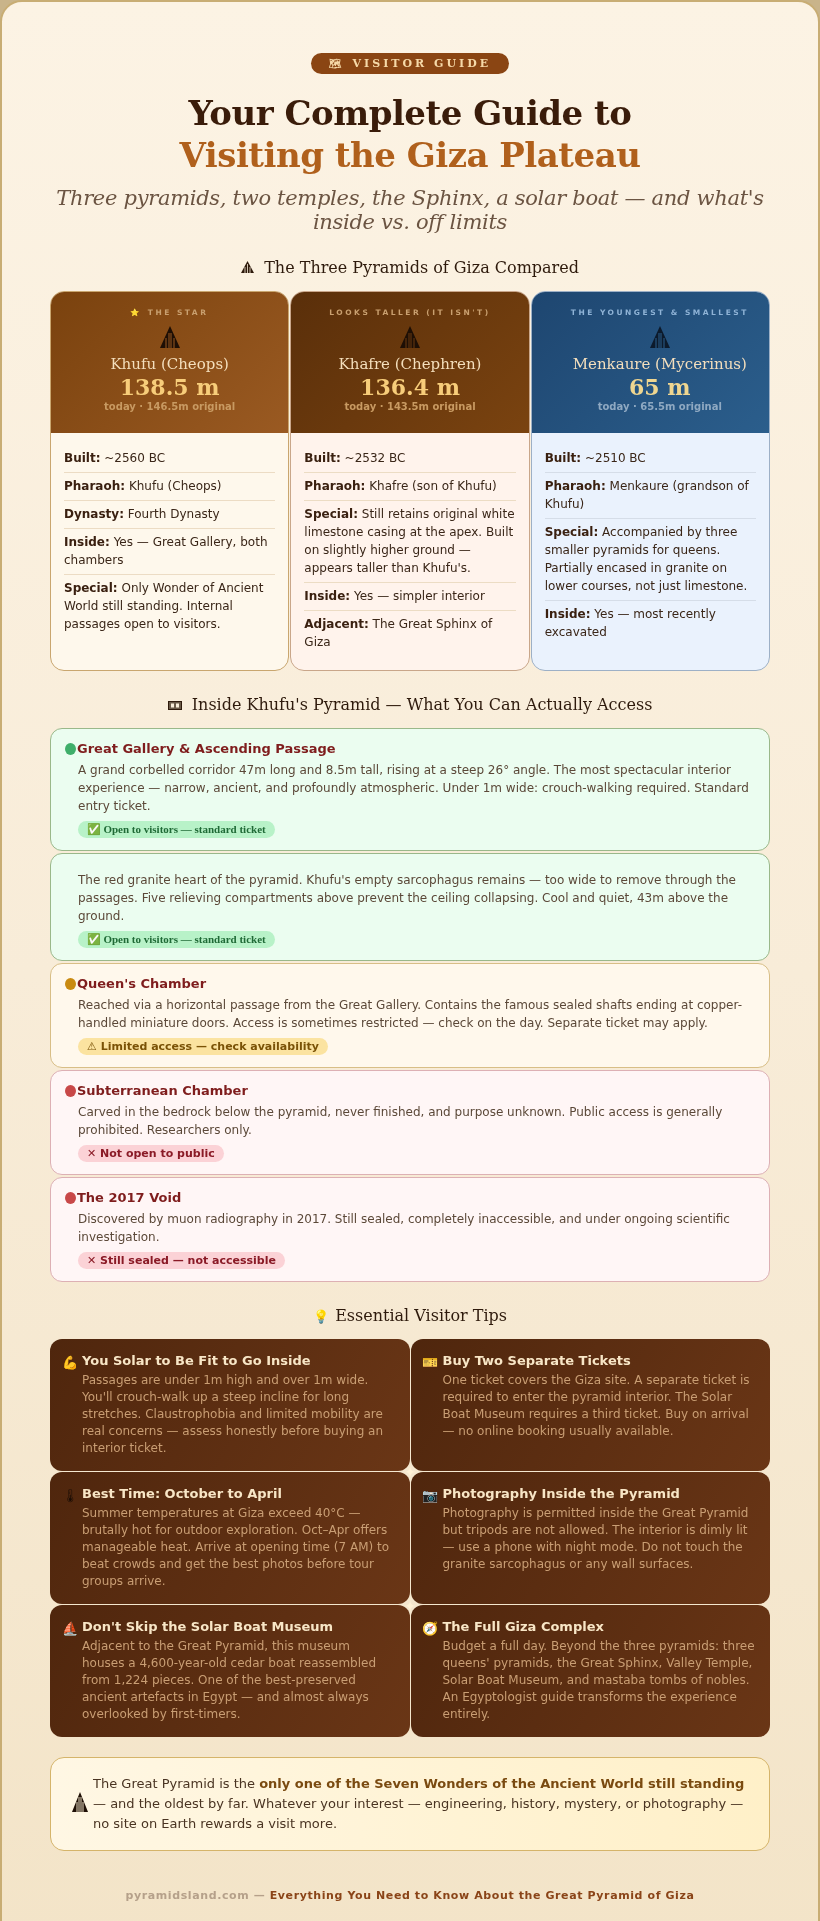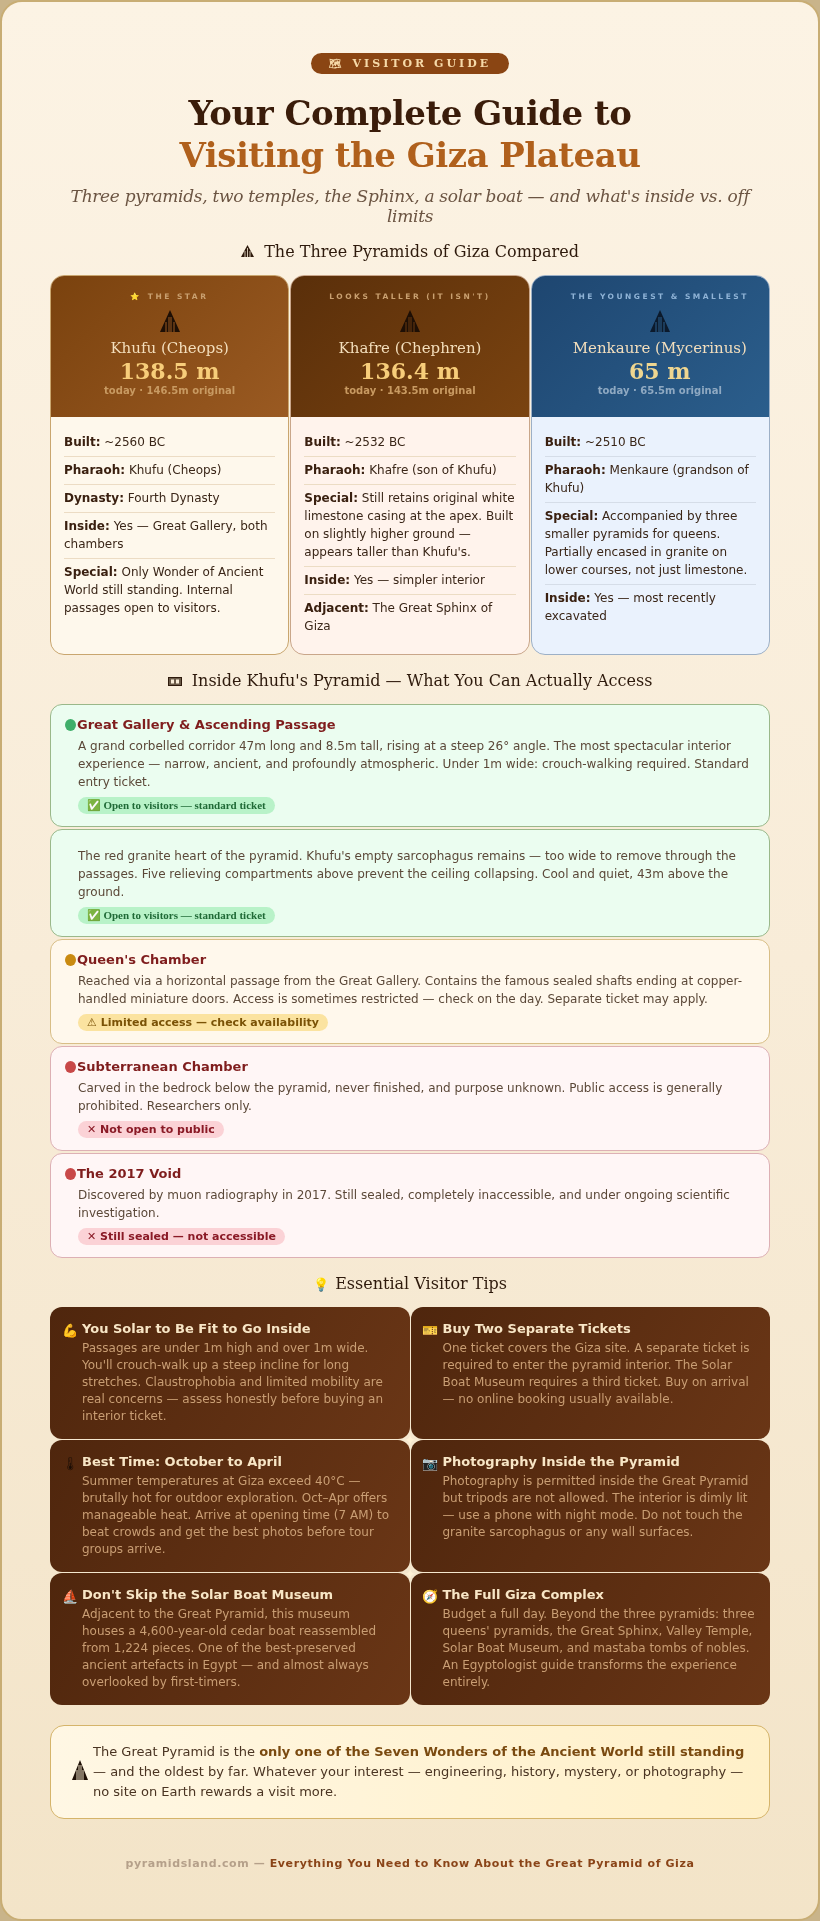--- a/index.html
+++ b/index.html
@@ -20,25 +20,25 @@
   }
   .pill .ico { margin-right: 8px; font-size: 10px; }
   h1.title {
     font-family: "DejaVu Serif", serif; font-weight: bold;
     font-size: 34px; line-height: 42px; color: #3a1c0a; margin-top: 18px;
     letter-spacing: -0.5px;
   }
   h1.title .accent { color: #b0601c; display: block; }
   .subtitle {
     font-family: "DejaVu Serif", serif; font-style: italic;
-    font-size: 17px; color: #6b5442; margin-top: 10px; letter-spacing: -0.3px;
+    font-size: 21px; color: #6b5442; margin-top: 10px; letter-spacing: -0.3px;
   }
   .section-title {
     font-family: "DejaVu Serif", serif; font-size: 16px; color: #2e1a0c;
-    text-align: center; margin: 16px 0 14px 0;
+    text-align: center; margin: 24px 0 14px 0;
   }
   .section-title .ico { font-size: 13px; margin-right: 6px; }
 
   
   .pyr-row { display: flex; gap: 0; }
   .pyr-card {
     flex: 1; border-radius: 14px; overflow: hidden;
     border: 1.5px solid #c9a66f; background: #fef8ec;
     display: flex; flex-direction: column;
   }

